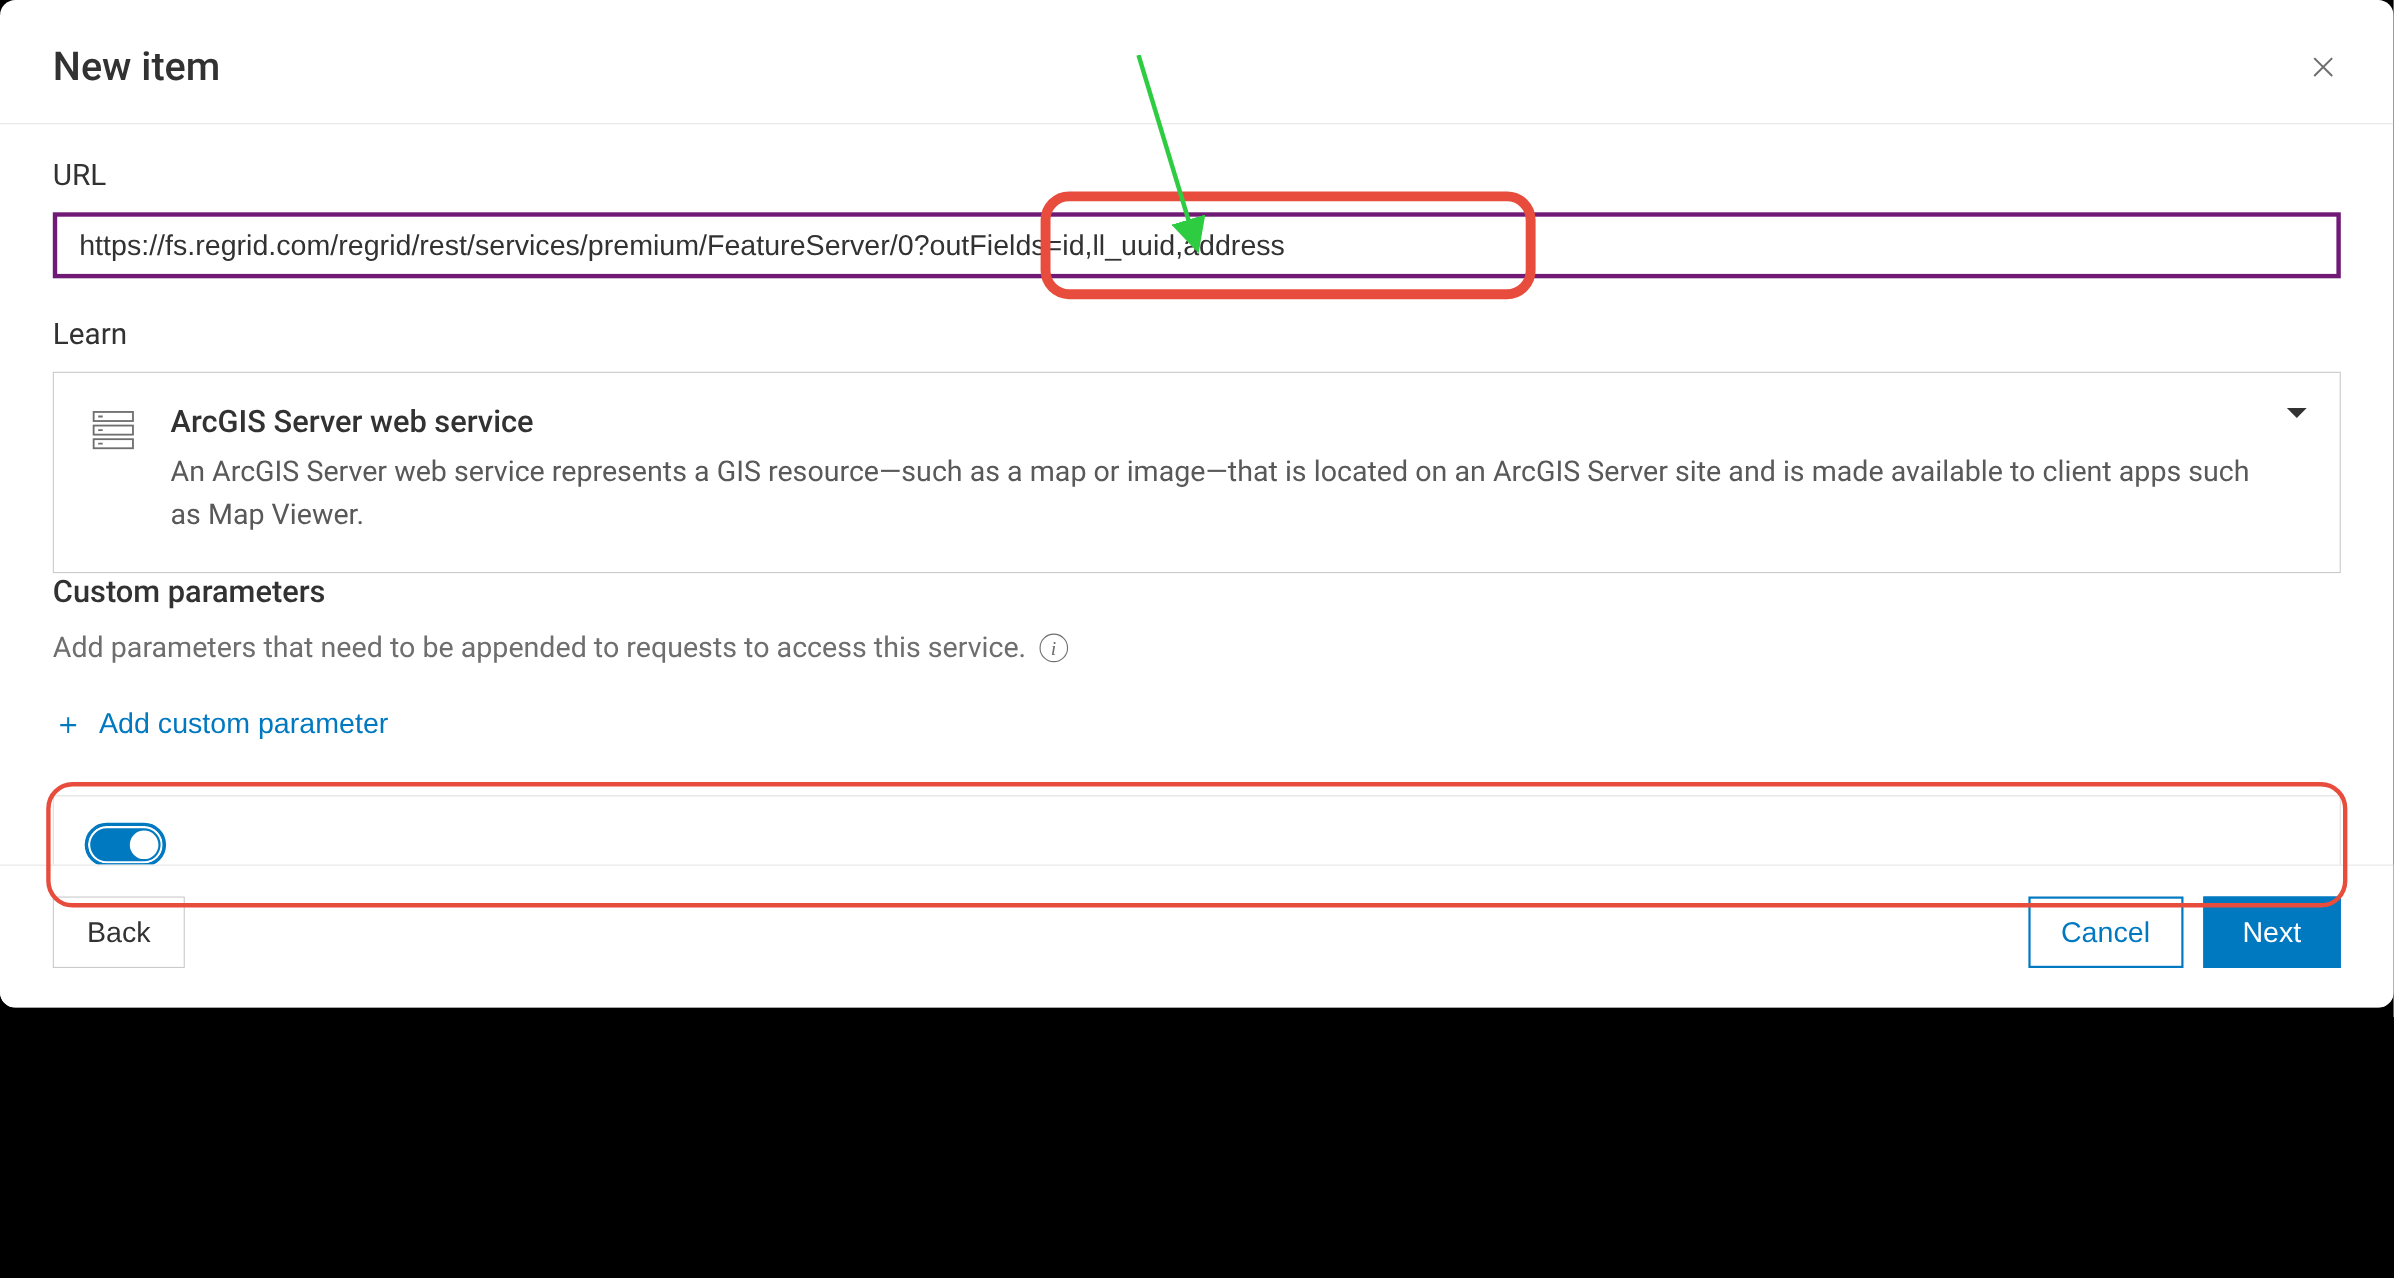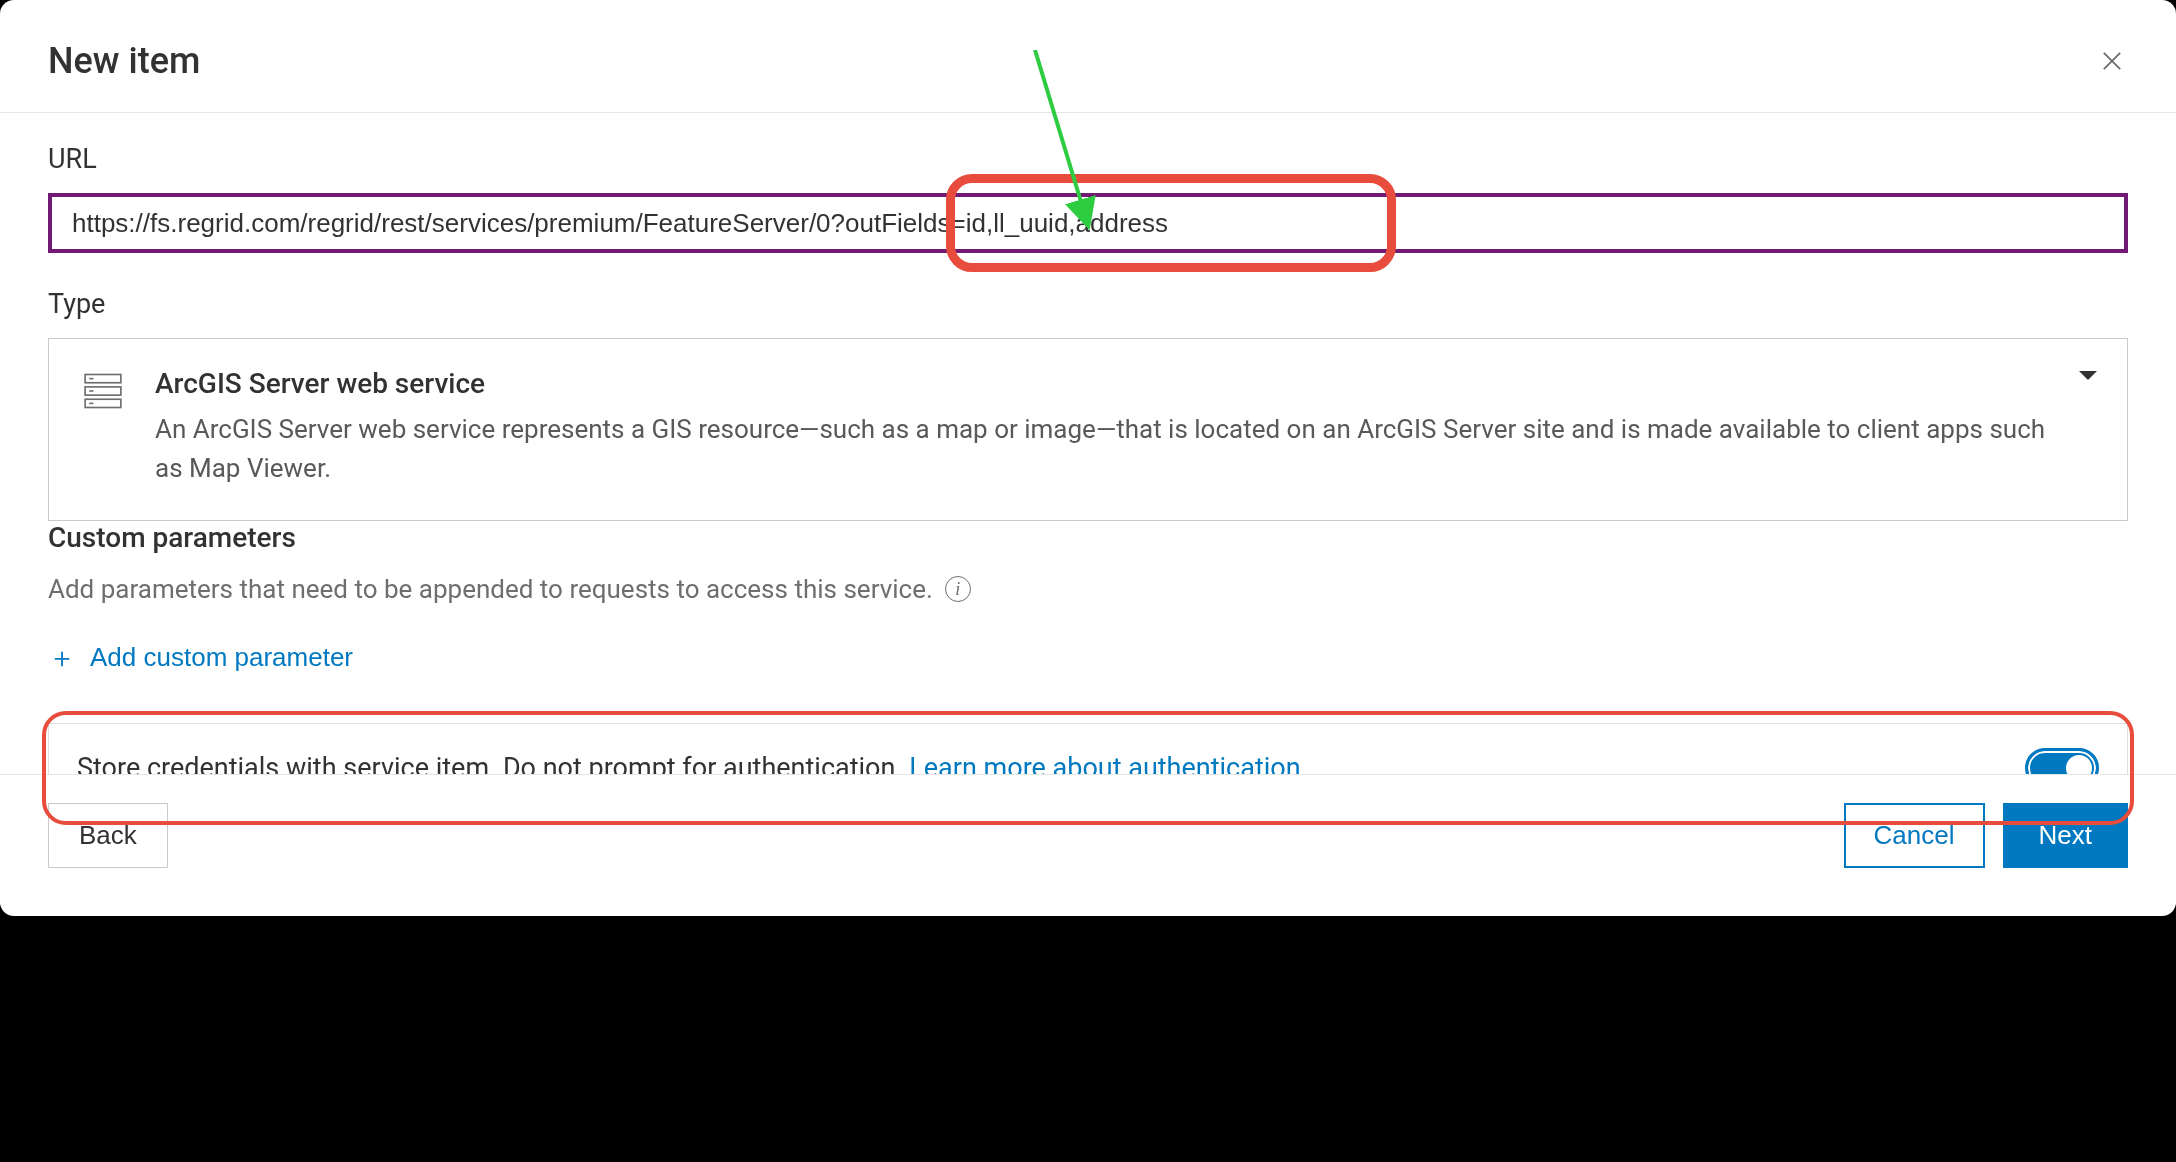--- a/index.html
+++ b/index.html
@@ -152,21 +152,21 @@
     position: absolute;
     top: 4px; right: 4px;
     width: 26px; height: 26px;
     background: #fff;
     border-radius: 50%;
   }
 
   
   .footer {
     position: absolute;
-    bottom: 12px; left: 0; right: 0;
+    bottom: 0; left: 0; right: 0;
     border-top: 1px solid #e6e6e6;
     padding: 28px 48px 36px 48px;
     display: flex;
     align-items: flex-start;
     justify-content: space-between;
     background: #fff;
   }
   .btn {
     font-size: 26px;
     padding: 16px 30px;
@@ -203,21 +203,21 @@
   </div>
 
   <div class="body">
 
     <div class="field-label">URL</div>
     <div class="url-input-wrap">
       <input class="url-input" type="text" value="https://fs.regrid.com/regrid/rest/services/premium/FeatureServer/0?outFields=id,ll_uuid,address" style="">
       <div class="url-highlight-box"></div>
     </div>
 
-    <div class="field-label type-label">Type</div>
+    <div class="field-label type-label">Learn</div>
     <div class="type-card">
       <div class="type-icon">
         <svg viewBox="0 0 32 32" width="44" height="44" fill="none" stroke="#6e6e6e" stroke-width="1.2">
           <rect x="3" y="4" width="26" height="6"></rect>
           <rect x="3" y="13" width="26" height="6"></rect>
           <rect x="3" y="22" width="26" height="6"></rect>
           <line x1="6" y1="7" x2="9" y2="7"></line>
           <line x1="6" y1="16" x2="9" y2="16"></line>
           <line x1="6" y1="25" x2="9" y2="25"></line>
         </svg>
@@ -236,23 +236,20 @@
     </div>
 
     <button class="add-param">
       <span class="plus">＋</span>
       <span>Add custom parameter</span>
     </button>
 
     <div class="cred-wrap">
       <div class="cred-highlight"></div>
       <div class="cred-row">
-        <div class="cred-text">
-          <span>Store credentials with service item. Do not prompt for authentication. </span><a href="#">Learn more about authentication.</a>
-        </div>
         <div class="toggle" role="switch" aria-checked="true"></div>
       </div>
     </div>
 
   </div>
 
   <div class="footer">
     <button class="btn">Back</button>
     <div class="footer-right">
       <button class="btn btn-cancel">Cancel</button>

